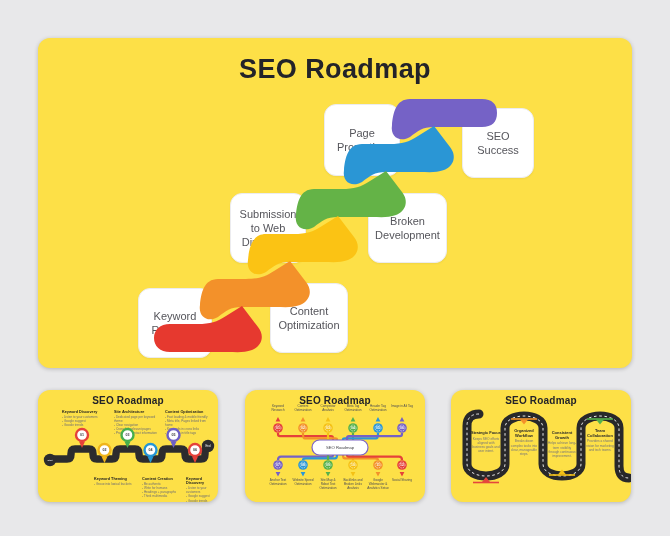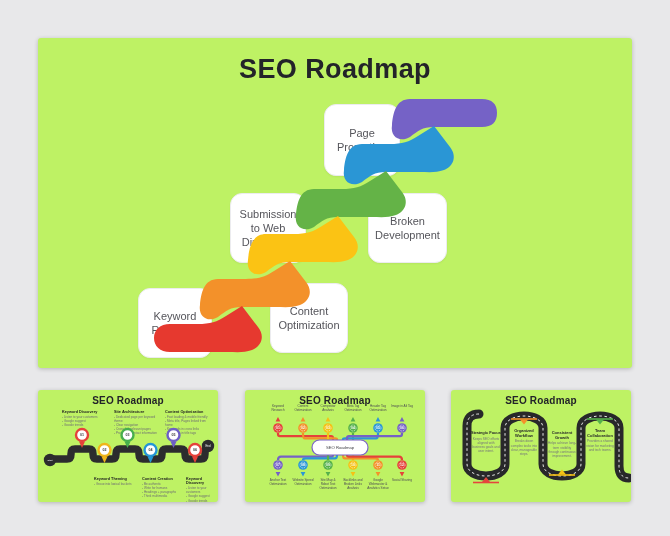--- a/index.html
+++ b/index.html
@@ -4,21 +4,21 @@
 <style>
   html,body{margin:0;padding:0;}
   body{
     width:670px;height:536px;overflow:hidden;
     background:#e8e8ea;
     font-family:"Liberation Sans", sans-serif;
     position:relative;
   }
   .canvas{position:absolute;inset:0;}
   .card{
-    position:absolute;background:#bef264;border-radius:3px;
+    position:absolute;background:#fde047;border-radius:12px;
     box-shadow:0 1px 4px rgba(0,0,0,.22);
   }
   
   #main-slide{left:38px;top:38px;width:594px;height:330px;}
   .slide-title{
     position:absolute;left:0;right:0;top:16px;text-align:center;
     font-size:27px;font-weight:800;color:#232329;letter-spacing:.4px;
   }
   .step-card{
     position:absolute;background:#fff;border:1px solid #ececef;border-radius:12px;
@@ -72,20 +72,23 @@
       <span>Content Optimization</span>
     </div>
     <div class="step-card" id="step-sw">
       <span>Submission to Web Directories</span>
     </div>
     <div class="step-card" id="step-cd">
       <span>Broken Development</span>
     </div>
     <div class="step-card" id="step-pp">
       <span>Page Promotion</span>
+    </div>
+    <div class="step-card" id="step-ss">
+      <span>SEO Success</span>
     </div>
 
     <svg id="ribbon-svg" width="594" height="330" viewBox="0 0 594 330">
       <path d="M 372 61 L 444 61 C 454 61 459 66 459 75 C 459 84 454 89 444 89 L 396 89 C 384 89 380 93 372 99 C 362 105 352 99 354 87 C 355 75 358 61 372 61 Z" fill="#7562c6"></path>
       <path d="M 324 106 L 352 106 C 364 106 371 104 380 98 L 396 88 L 412 109 C 419 118 416 128 406 132 C 398 135 390 134 382 134 L 348 134 C 336 134 332 138 324 144 C 314 150 304 144 306 132 C 307 120 310 106 324 106 Z" fill="#2a96d5"></path>
       <path d="M 276 151 L 304 151 C 316 151 323 149 332 143 L 348 133 L 364 154 C 371 163 368 173 358 177 C 350 180 342 179 334 179 L 300 179 C 288 179 284 183 276 189 C 266 195 256 189 258 177 C 259 165 262 151 276 151 Z" fill="#64b347"></path>
       <path d="M 228 196 L 256 196 C 268 196 275 194 284 188 L 300 178 L 316 199 C 323 208 320 218 310 222 C 302 225 294 224 286 224 L 252 224 C 240 224 236 228 228 234 C 218 240 208 234 210 222 C 211 210 214 196 228 196 Z" fill="#fbc314"></path>
       <path d="M 180 241 L 208 241 C 220 241 227 239 236 233 L 252 223 L 268 244 C 275 253 272 263 262 267 C 254 270 246 269 238 269 L 204 269 C 192 269 188 273 180 279 C 170 285 160 279 162 267 C 163 255 166 241 180 241 Z" fill="#f3912a"></path>
       <path d="M 132 286 L 160 286 C 172 286 179 284 188 278 L 204 268 L 220 289 C 227 298 224 308 214 312 C 206 315 198 314 190 314 L 132 314 C 122 314 116 308 116 300 C 116 292 122 286 132 286 Z" fill="#e6392f"></path>
     </svg>

